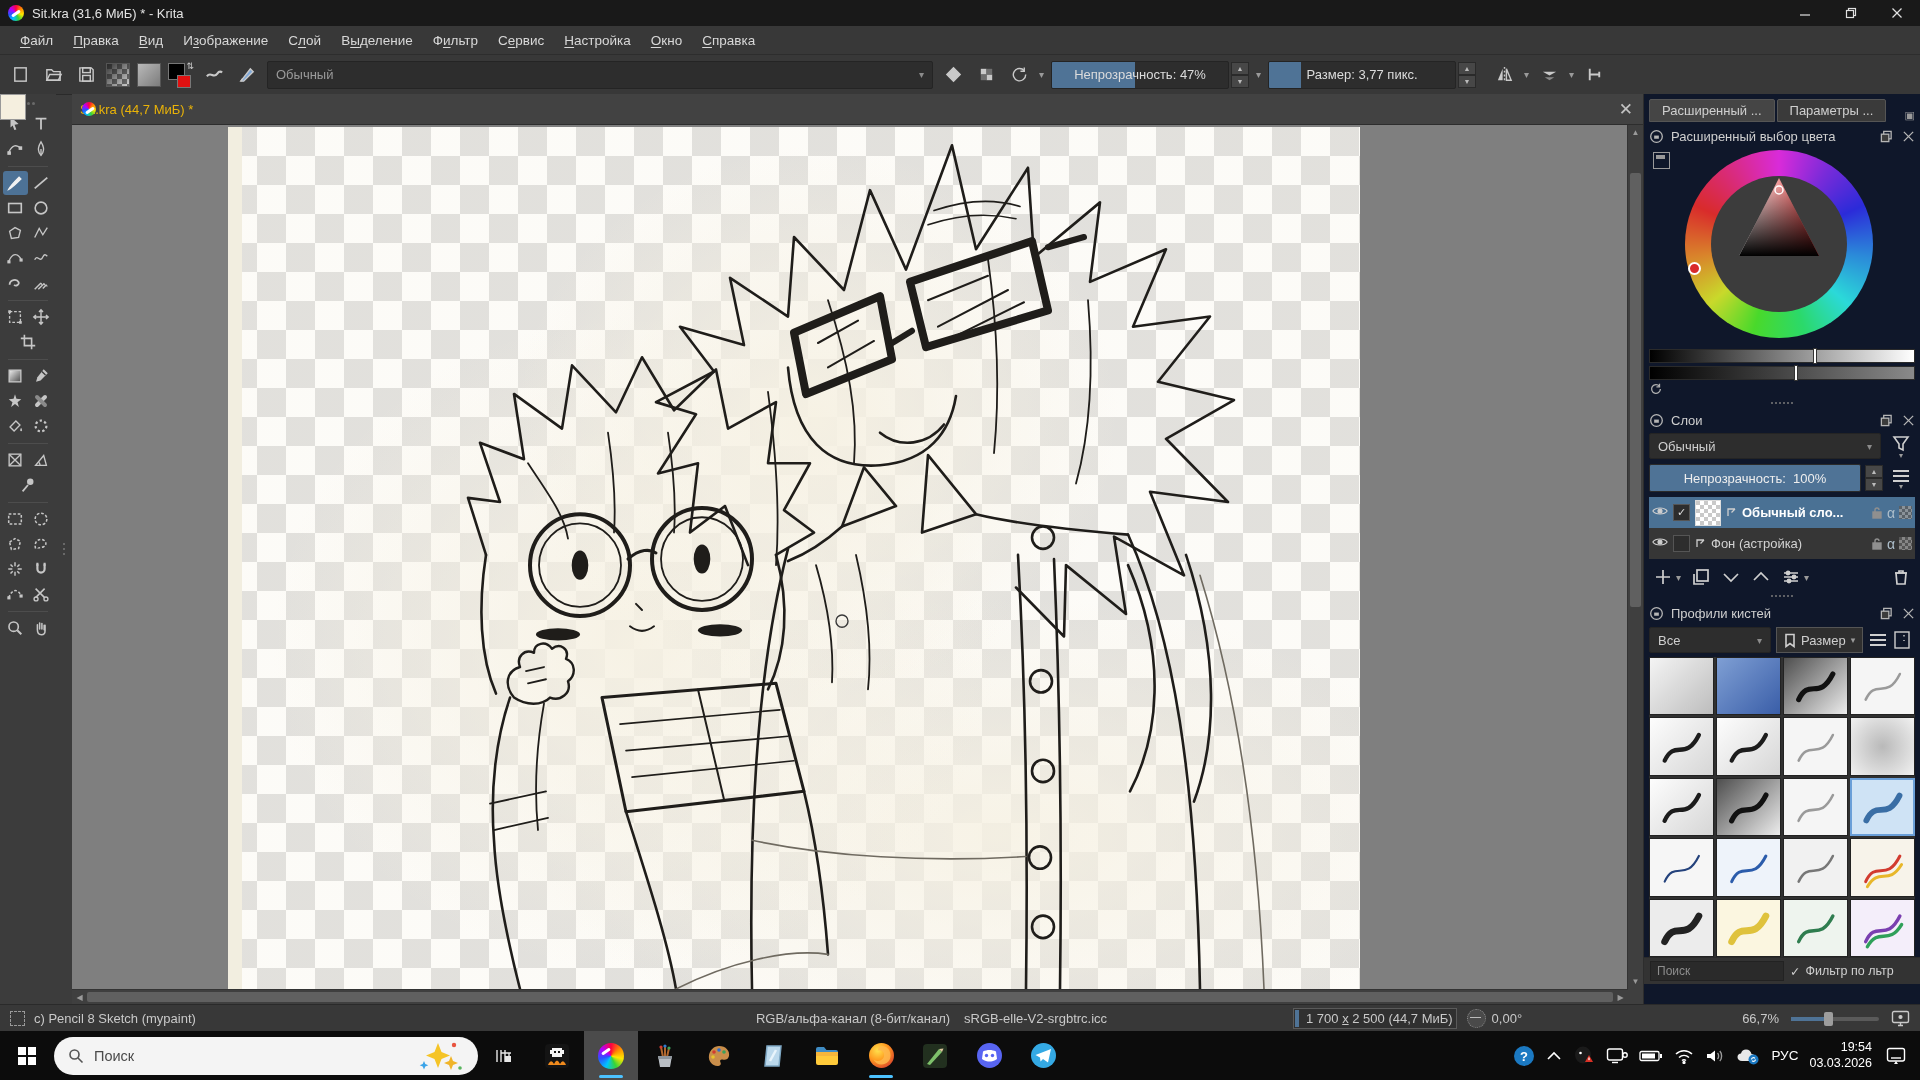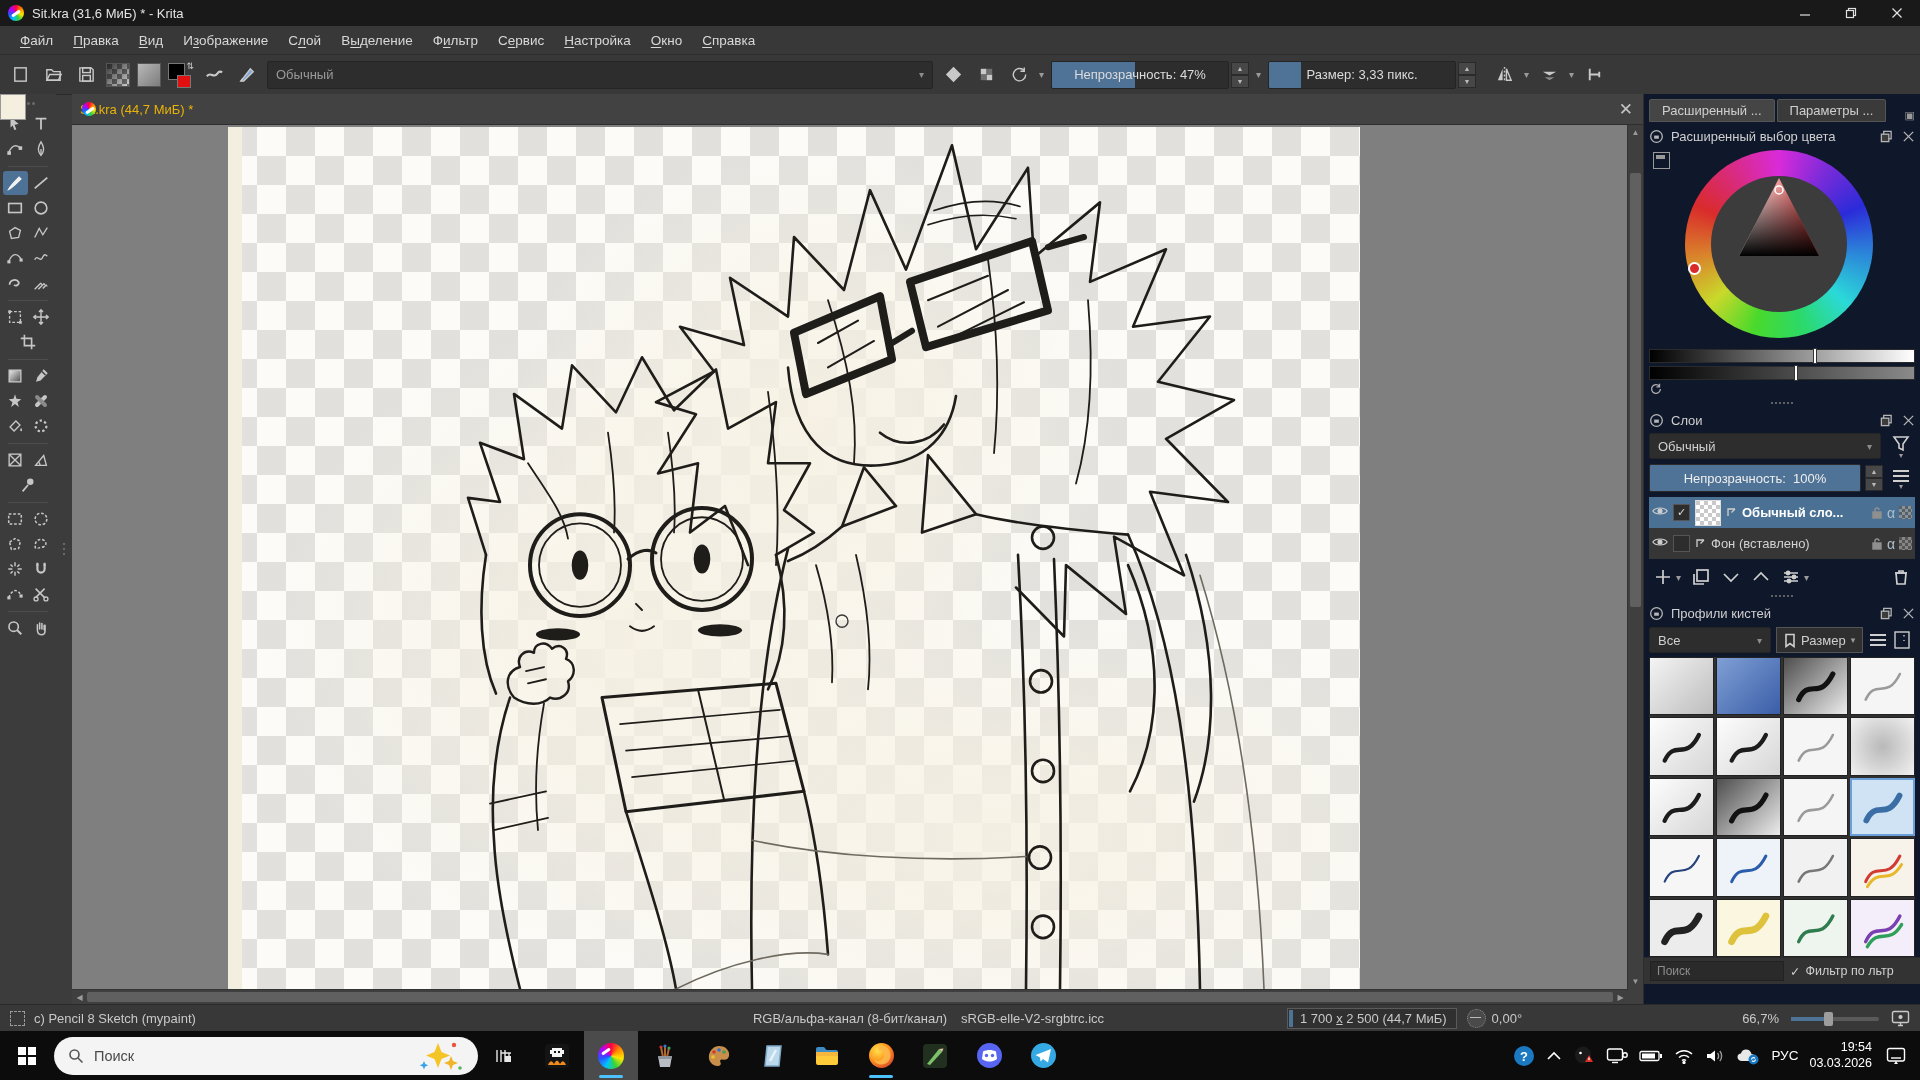--- a/index.html
+++ b/index.html
@@ -129,21 +129,21 @@
   .brush-cell svg{width:85%;height:85%;fill:none;}
   .brush-bottom{height:26px;display:flex;align-items:center;gap:6px;background:#333;border-top:1px solid #2a2a2a;margin:0 -5px;padding:0 6px;}
   .brush-search{flex:0 0 120px;height:18px;background:#2a2a2a;border:1px solid #222;color:#8d8d8d;display:flex;align-items:center;padding:0 6px;font-size:12px;}
   .tag-filter{display:flex;align-items:center;gap:5px;font-size:12.5px;color:#cfcfcf;white-space:nowrap;}
   
   .statusbar{position:absolute;left:0;right:0;top:1004px;height:27px;background:#383838;border-top:1px solid #2a2a2a;display:flex;align-items:center;padding:0 10px;color:#c9c9c9;}
   .sb-left{display:flex;align-items:center;gap:9px;width:560px;}
   .sel-ind{width:13px;height:13px;border:1px dashed #9a9a9a;}
   .sb-center{flex:1;display:flex;gap:14px;justify-content:center;}
   .sb-right{display:flex;align-items:center;gap:10px;}
-  .dims-box{position:relative;border:1px solid #5a5a5a;background:#303030;padding:2px 9px 2px 12px;}
+  .dims-box{position:relative;border:1px solid #5a5a5a;background:#303030;padding:2px 3px 2px 12px;}
   .dims-box::before{content:"";position:absolute;left:1px;top:1px;bottom:1px;width:4px;background:#4f7396;}
   .angle-wrap{display:flex;align-items:center;gap:6px;}
   .angle-icon{width:17px;height:17px;border-radius:50%;background:#4a4a4a;border:1px dotted #8a8a8a;position:relative;}
   .angle-icon::after{content:"";position:absolute;left:2px;top:7px;width:11px;height:1px;background:#bbb;}
   .zoom-cluster{display:flex;align-items:center;gap:12px;margin-left:210px;}
   .zoom-slider{position:relative;width:88px;height:4px;background:#5a5a5a;border-radius:2px;}
   .zoom-fill{position:absolute;left:0;top:0;bottom:0;width:40%;background:#4f7396;}
   .zoom-thumb{position:absolute;left:38%;top:-5px;width:9px;height:14px;background:#9d9d9d;border-radius:2px;}
   
   .taskbar{position:absolute;left:0;right:0;bottom:0;height:49px;background:#0c0c0c;display:flex;align-items:center;padding:0 5px;gap:5px;}
@@ -267,21 +267,21 @@
       <div class="fill" id="opacity-fill" style="width: 47%;"></div>
       <span><span>Непрозрачность:</span> <span>47%</span></span>
     </div>
     <div class="spincol">
         <div>▲</div>
         <div>▼</div>
       </div>
     <span class="mini-arrow">▾</span>
     <div class="spinbox" style="width:186px">
       <div class="fill" id="size-fill" style="width: 17%;"></div>
-      <span><span>Размер:</span> <span>3,33 пикс.</span></span>
+      <span><span>Размер:</span> <span>3,77 пикс.</span></span>
     </div>
     <div class="spincol">
         <div>▲</div>
         <div>▼</div>
       </div>
     <div class="tb-icon" style="margin-left:8px">
         <svg viewBox="0 0 20 20">
           <path d="M8 4 L8 16 L3 16 Z" fill="#c9c9c9" stroke="none"></path>
           <path d="M12 4 L12 16 L17 16 Z" fill="none"></path>
           <line x1="10" y1="2" x2="10" y2="18" stroke-dasharray="2 2"></line>
@@ -801,21 +801,21 @@
           <div class="layer-row">
             <span class="eye"><svg viewBox="0 0 18 12" style="stroke:#cfcfcf;fill:none;stroke-width:1.4">
                 <path d="M1 6 C4 1.5 14 1.5 17 6 C14 10.5 4 10.5 1 6 Z"></path>
                 <circle cx="9" cy="6" r="2.2" fill="#cfcfcf"></circle>
               </svg></span>
             <span class="lcheck"></span>
             <span class="lthumb cream"></span>
             <svg width="11" height="11" viewBox="0 0 11 11" style="stroke:#cfcfcf;fill:none;stroke-width:1.3">
               <path d="M2 9 V2 H9 M9 2 L5.5 5.5"></path>
             </svg>
-            <span class="lname">Фон (вставлено)</span>
+            <span class="lname">Фон (астройка)</span>
             <span class="lmini">
               <svg width="12" height="13" viewBox="0 0 12 13" style="stroke:#8f8f8f;fill:none;stroke-width:1.4">
                 <rect x="2" y="6" width="8" height="6" fill="#8f8f8f"></rect>
                 <path d="M4 6 V4 a2 2 0 0 1 4 0"></path>
               </svg>
               <span class="alpha">α</span>
               <span class="mini-checker"></span>
             </span>
           </div>
         </div>

